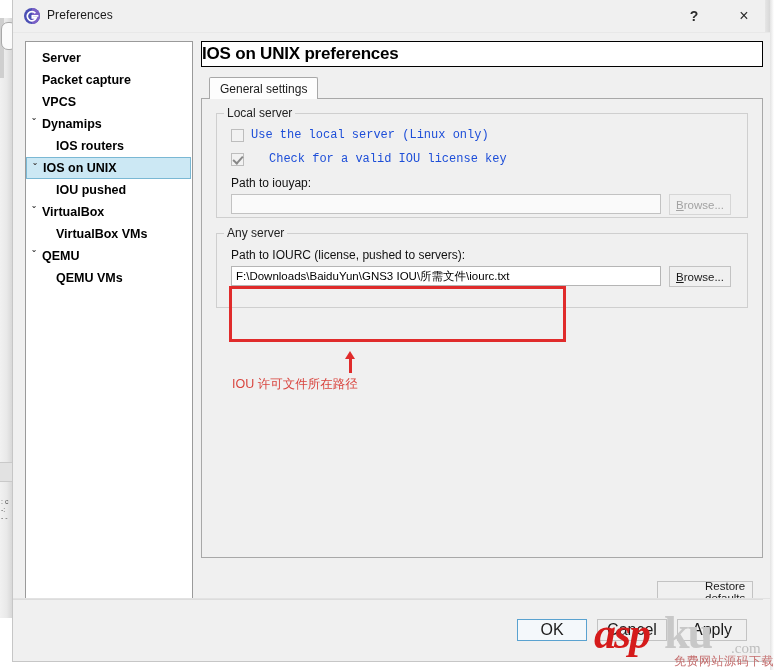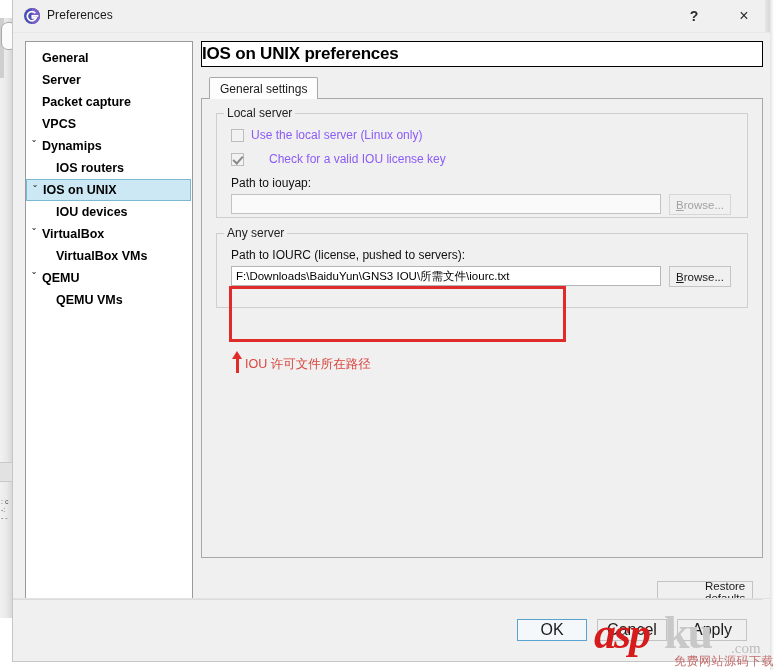--- a/index.html
+++ b/index.html
@@ -223,21 +223,21 @@
   }
   .chk.checked::after {
     content: "";
     position: absolute;
     left: 3px; top: 0px;
     width: 4px; height: 8px;
     border: solid #888;
     border-width: 0 2px 2px 0;
     transform: rotate(42deg);
   }
-  .lbl-disabled { color: #8b5cf6; }
+  .lbl-disabled { color: #1d4ed8; font-family: Liberation Mono, monospace; }
 
   .fieldlabel {
     position: absolute;
     font-size: 12px;
     color: #111;
   }
   .textinput {
     position: absolute;
     height: 20px;
     border: 1px solid #c2c2c2;
@@ -278,23 +278,24 @@
     width: 337px; height: 56px;
     border: 3px solid #e02b2b;
     box-sizing: border-box;
     pointer-events: none;
     z-index: 20;
   }
   
   #red-note {
     position: absolute;
     left: 219px; top: 318px;
-    display: flex; align-items: center;
+    display: flex; align-items: flex-end;
     z-index: 20;
     pointer-events: none;
+    flex-direction: column;
   }
   #red-arrow {
     width: 12px; height: 22px;
     position: relative;
     margin-right: 1px;
   }
   #red-arrow::before {
     content: "";
     position: absolute;
     left: 4px; top: 6px;
@@ -433,44 +434,41 @@
       <div id="title-text">Preferences</div>
       <div class="tb-btn" id="help-btn">?</div>
       <div class="tb-btn" id="close-btn">×</div>
       <div id="titlebar-rightedge"></div>
     </div>
 
     <div id="content">
 
       <div id="sidebar">
           <div class="tree-item lvl0">
-            <span>General</span>
-          </div>
-          <div class="tree-item lvl0">
             <span>Server</span>
           </div>
           <div class="tree-item lvl0">
             <span>Packet capture</span>
           </div>
           <div class="tree-item lvl0">
             <span>VPCS</span>
           </div>
           <div class="tree-item lvl0">
             <span class="chev">ˇ</span>
             <span>Dynamips</span>
           </div>
           <div class="tree-item lvl1">
             <span>IOS routers</span>
           </div>
           <div class="tree-item lvl0 selected">
             <span class="chev">ˇ</span>
             <span>IOS on UNIX</span>
           </div>
           <div class="tree-item lvl1">
-            <span>IOU devices</span>
+            <span>IOU pushed</span>
           </div>
           <div class="tree-item lvl0">
             <span class="chev">ˇ</span>
             <span>VirtualBox</span>
           </div>
           <div class="tree-item lvl1">
             <span>VirtualBox VMs</span>
           </div>
           <div class="tree-item lvl0">
             <span class="chev">ˇ</span>

